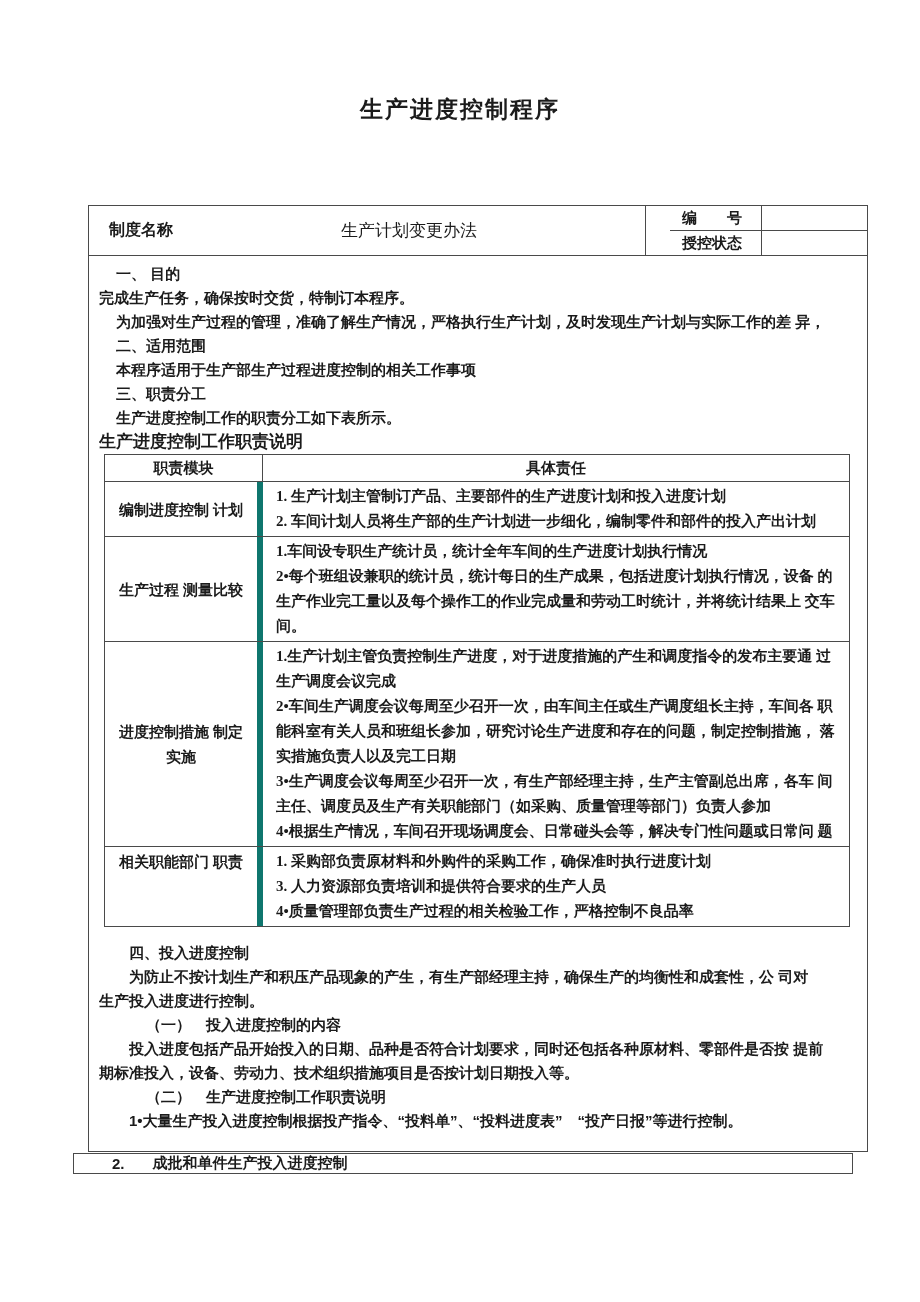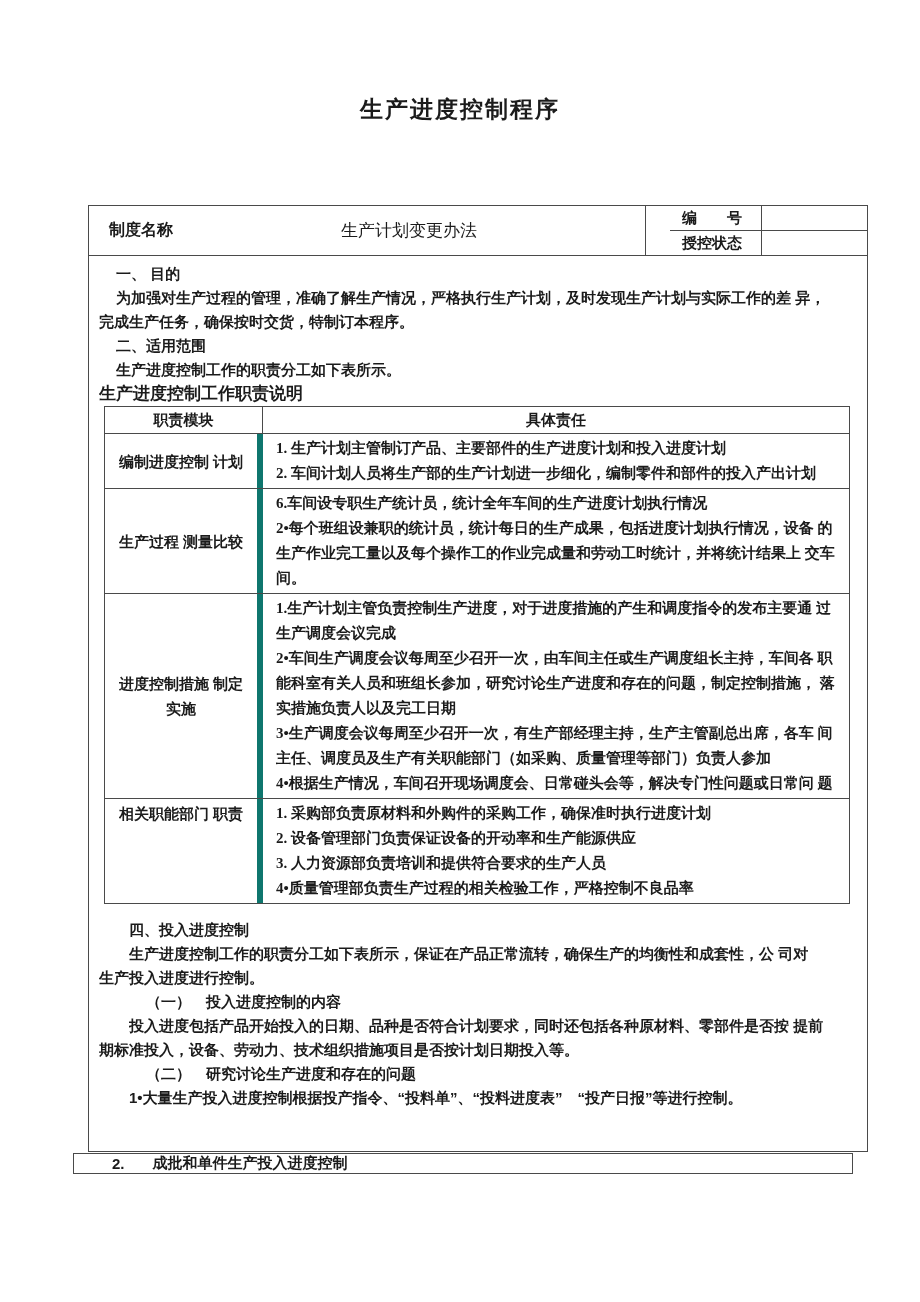--- a/index.html
+++ b/index.html
@@ -175,23 +175,25 @@
           <div class="hdr-k">授控状态</div>
           <div class="hdr-v"></div>
         </div>
       </div>
     </div>
 
     <div class="body-area">
 
       <div>
           <div class="line c1">一、 目的</div>
+          <div class="line c0">完成生产任务，确保按时交货，特制订本程序。</div>
           <div class="line c1">为加强对生产过程的管理，准确了解生产情况，严格执行生产计划，及时发现生产计划与实际工作的差 异，</div>
-          <div class="line c0">完成生产任务，确保按时交货，特制订本程序。</div>
           <div class="line c1">二、适用范围</div>
+          <div class="line c1">本程序适用于生产部生产过程进度控制的相关工作事项</div>
+          <div class="line c1">三、职责分工</div>
           <div class="line c1">生产进度控制工作的职责分工如下表所示。</div>
         </div>
 
       <div class="tbl-title">生产进度控制工作职责说明</div>
 
       <div class="duty-table">
         <div class="dt-hdr">
           <div class="mod">职责模块</div>
           <div class="dut">具体责任</div>
         </div>
@@ -203,21 +205,21 @@
               <div class="dt-duties">
                 <div class="line">1. 生产计划主管制订产品、主要部件的生产进度计划和投入进度计划</div>
                 <div class="line">2. 车间计划人员将生产部的生产计划进一步细化，编制零件和部件的投入产出计划</div>
               </div>
             </div>
             <div class="dt-row">
               <div class="dt-module">
                 <div>生产过程 测量比较</div>
               </div>
               <div class="dt-duties">
-                <div class="line">6.车间设专职生产统计员，统计全年车间的生产进度计划执行情况</div>
+                <div class="line">1.车间设专职生产统计员，统计全年车间的生产进度计划执行情况</div>
                 <div class="line">2•每个班组设兼职的统计员，统计每日的生产成果，包括进度计划执行情况，设备 的</div>
                 <div class="line">生产作业完工量以及每个操作工的作业完成量和劳动工时统计，并将统计结果上 交车</div>
                 <div class="line">间。</div>
               </div>
             </div>
             <div class="dt-row">
               <div class="dt-module">
                 <div>进度控制措施 制定</div>
                 <div>实施</div>
               </div>
@@ -231,36 +233,35 @@
                 <div class="line">主任、调度员及生产有关职能部门（如采购、质量管理等部门）负责人参加</div>
                 <div class="line">4•根据生产情况，车间召开现场调度会、日常碰头会等，解决专门性问题或日常问 题</div>
               </div>
             </div>
             <div class="dt-row">
               <div class="dt-module top">
                 <div>相关职能部门 职责</div>
               </div>
               <div class="dt-duties">
                 <div class="line">1. 采购部负责原材料和外购件的采购工作，确保准时执行进度计划</div>
-                <div class="line">2. 设备管理部门负责保证设备的开动率和生产能源供应</div>
                 <div class="line">3. 人力资源部负责培训和提供符合要求的生产人员</div>
                 <div class="line">4•质量管理部负责生产过程的相关检验工作，严格控制不良品率</div>
               </div>
             </div>
           </div>
       </div>
 
       <div style="margin-top:14px">
           <div class="line c2">四、投入进度控制</div>
-          <div class="line c2">生产进度控制工作的职责分工如下表所示，保证在产品正常流转，确保生产的均衡性和成套性，公 司对</div>
+          <div class="line c2">为防止不按计划生产和积压产品现象的产生，有生产部经理主持，确保生产的均衡性和成套性，公 司对</div>
           <div class="line c0">生产投入进度进行控制。</div>
           <div class="line c3">（一）　投入进度控制的内容</div>
           <div class="line c2">投入进度包括产品开始投入的日期、品种是否符合计划要求，同时还包括各种原材料、零部件是否按 提前</div>
           <div class="line c0">期标准投入，设备、劳动力、技术组织措施项目是否按计划日期投入等。</div>
-          <div class="line c3">（二）　研究讨论生产进度和存在的问题</div>
+          <div class="line c3">（二）　生产进度控制工作职责说明</div>
           <div class="line c2">1•大量生产投入进度控制根据投产指令、“投料单”、“投料进度表”　“投产日报”等进行控制。</div>
         </div>
 
     </div>
   </div>
 
   <div class="footer-box">
     <span class="ft-num">2.</span>
     <span class="ft-text">成批和单件生产投入进度控制</span>
   </div>

